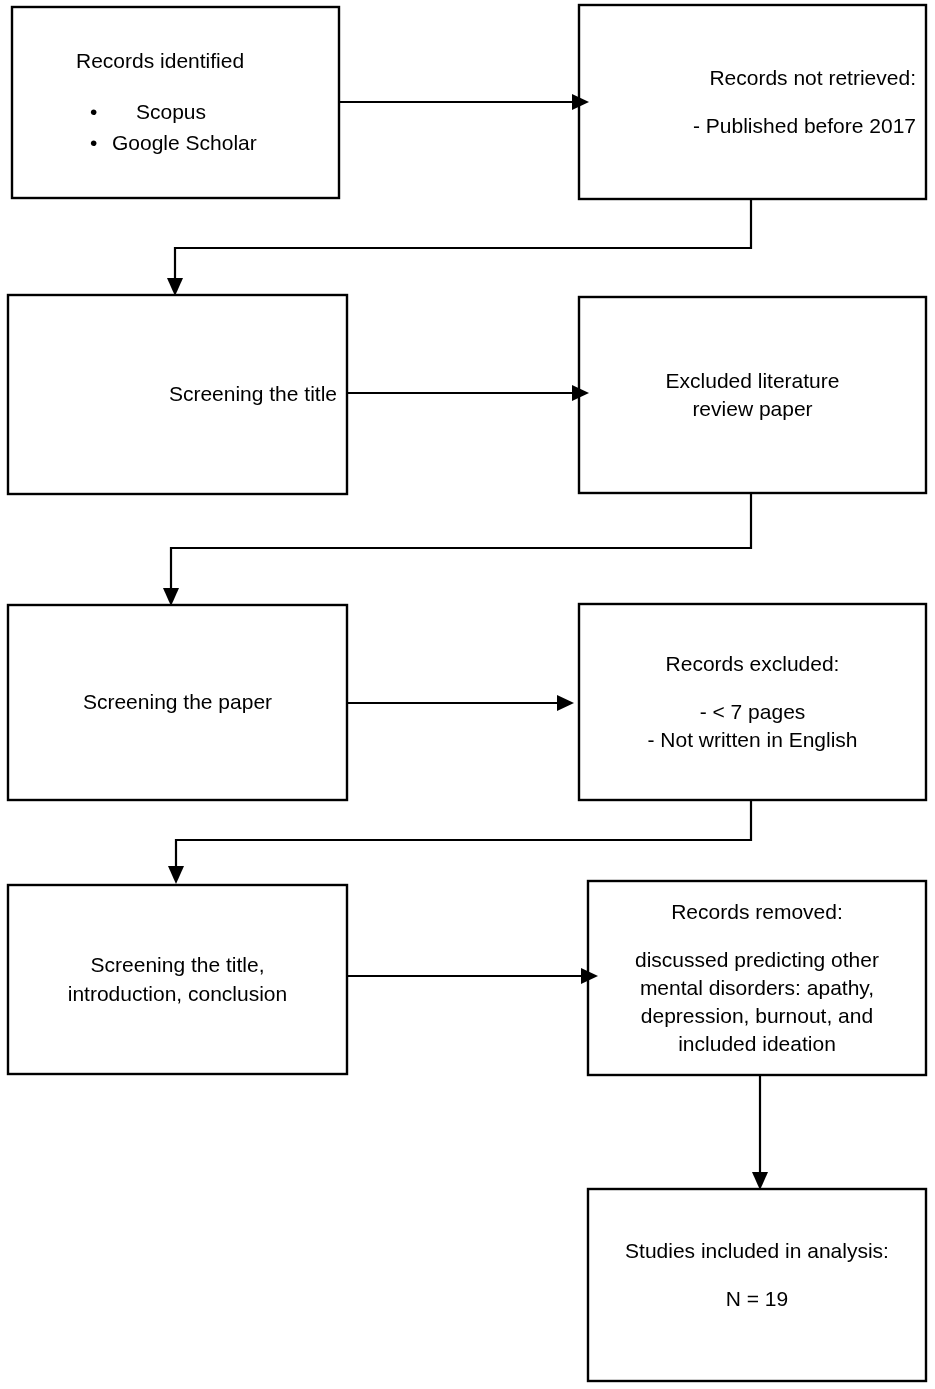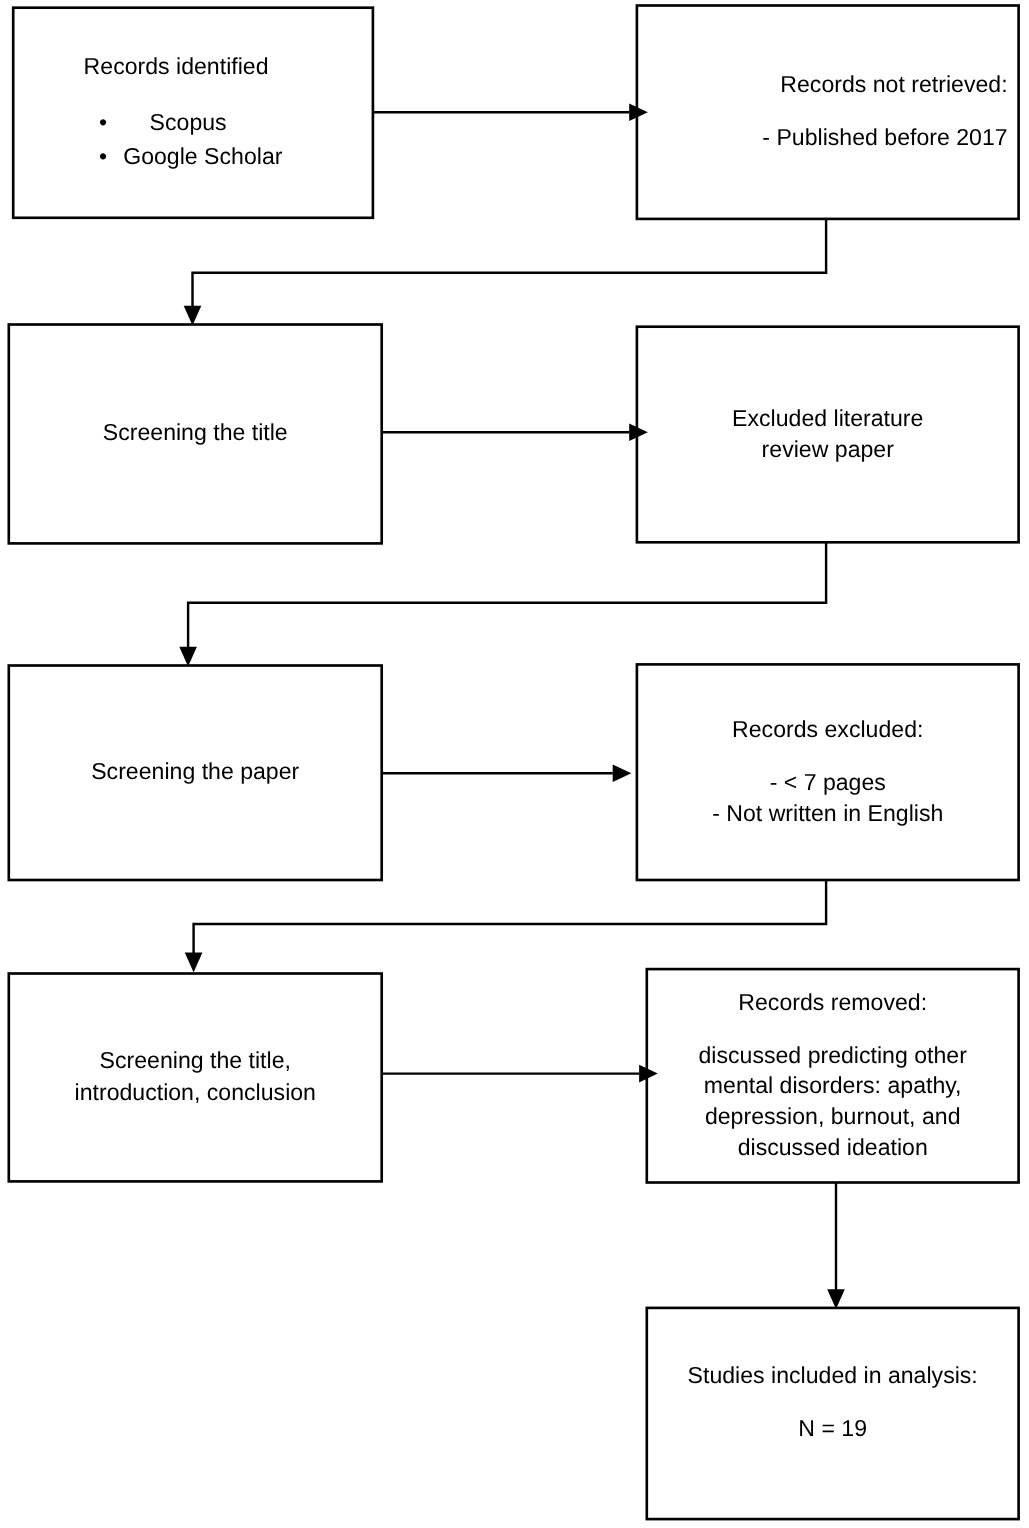--- a/index.html
+++ b/index.html
@@ -157,21 +157,21 @@
       <li class="indent-normal"><span class="bul">•</span><span>Google Scholar</span></li>
     </ul>
   </div>
 
   <div class="node-label" style="left:579px; top:5px; width:347px; height:194px;align-items:flex-end;">
     <div class="line">Records not retrieved:</div>
     <div class="spacer"></div>
     <div class="line">- Published before 2017</div>
   </div>
 
-  <div class="node-label" style="left:8px; top:295px; width:339px; height:199px;">
+  <div class="node-label" style="left:8px; top:295px; width:339px; height:199px;align-items:flex-end;">
     <div class="line">Screening the title</div>
   </div>
 
   <div class="node-label" style="left:579px; top:297px; width:347px; height:196px;align-items:center;">
     <div class="line">Excluded literature</div>
     <div class="line">review paper</div>
   </div>
 
   <div class="node-label" style="left:8px; top:605px; width:339px; height:195px;">
     <div class="line">Screening the paper</div>
@@ -188,21 +188,21 @@
     <div class="line">Screening the title,</div>
     <div class="line">introduction, conclusion</div>
   </div>
 
   <div class="node-label" style="left:588px; top:881px; width:338px; height:194px;">
     <div class="line">Records removed:</div>
     <div class="spacer"></div>
     <div class="line">discussed predicting other</div>
     <div class="line">mental disorders: apathy,</div>
     <div class="line">depression, burnout, and</div>
-    <div class="line">discussed ideation</div>
+    <div class="line">included ideation</div>
   </div>
 
   <div class="node-label" style="left:588px; top:1189px; width:338px; height:192px; justify-content:flex-start; padding-top:48px;">
     <div class="line">Studies included in analysis:</div>
     <div class="spacer"></div>
     <div class="line">N = 19</div>
   </div>
 
 </div>
 

